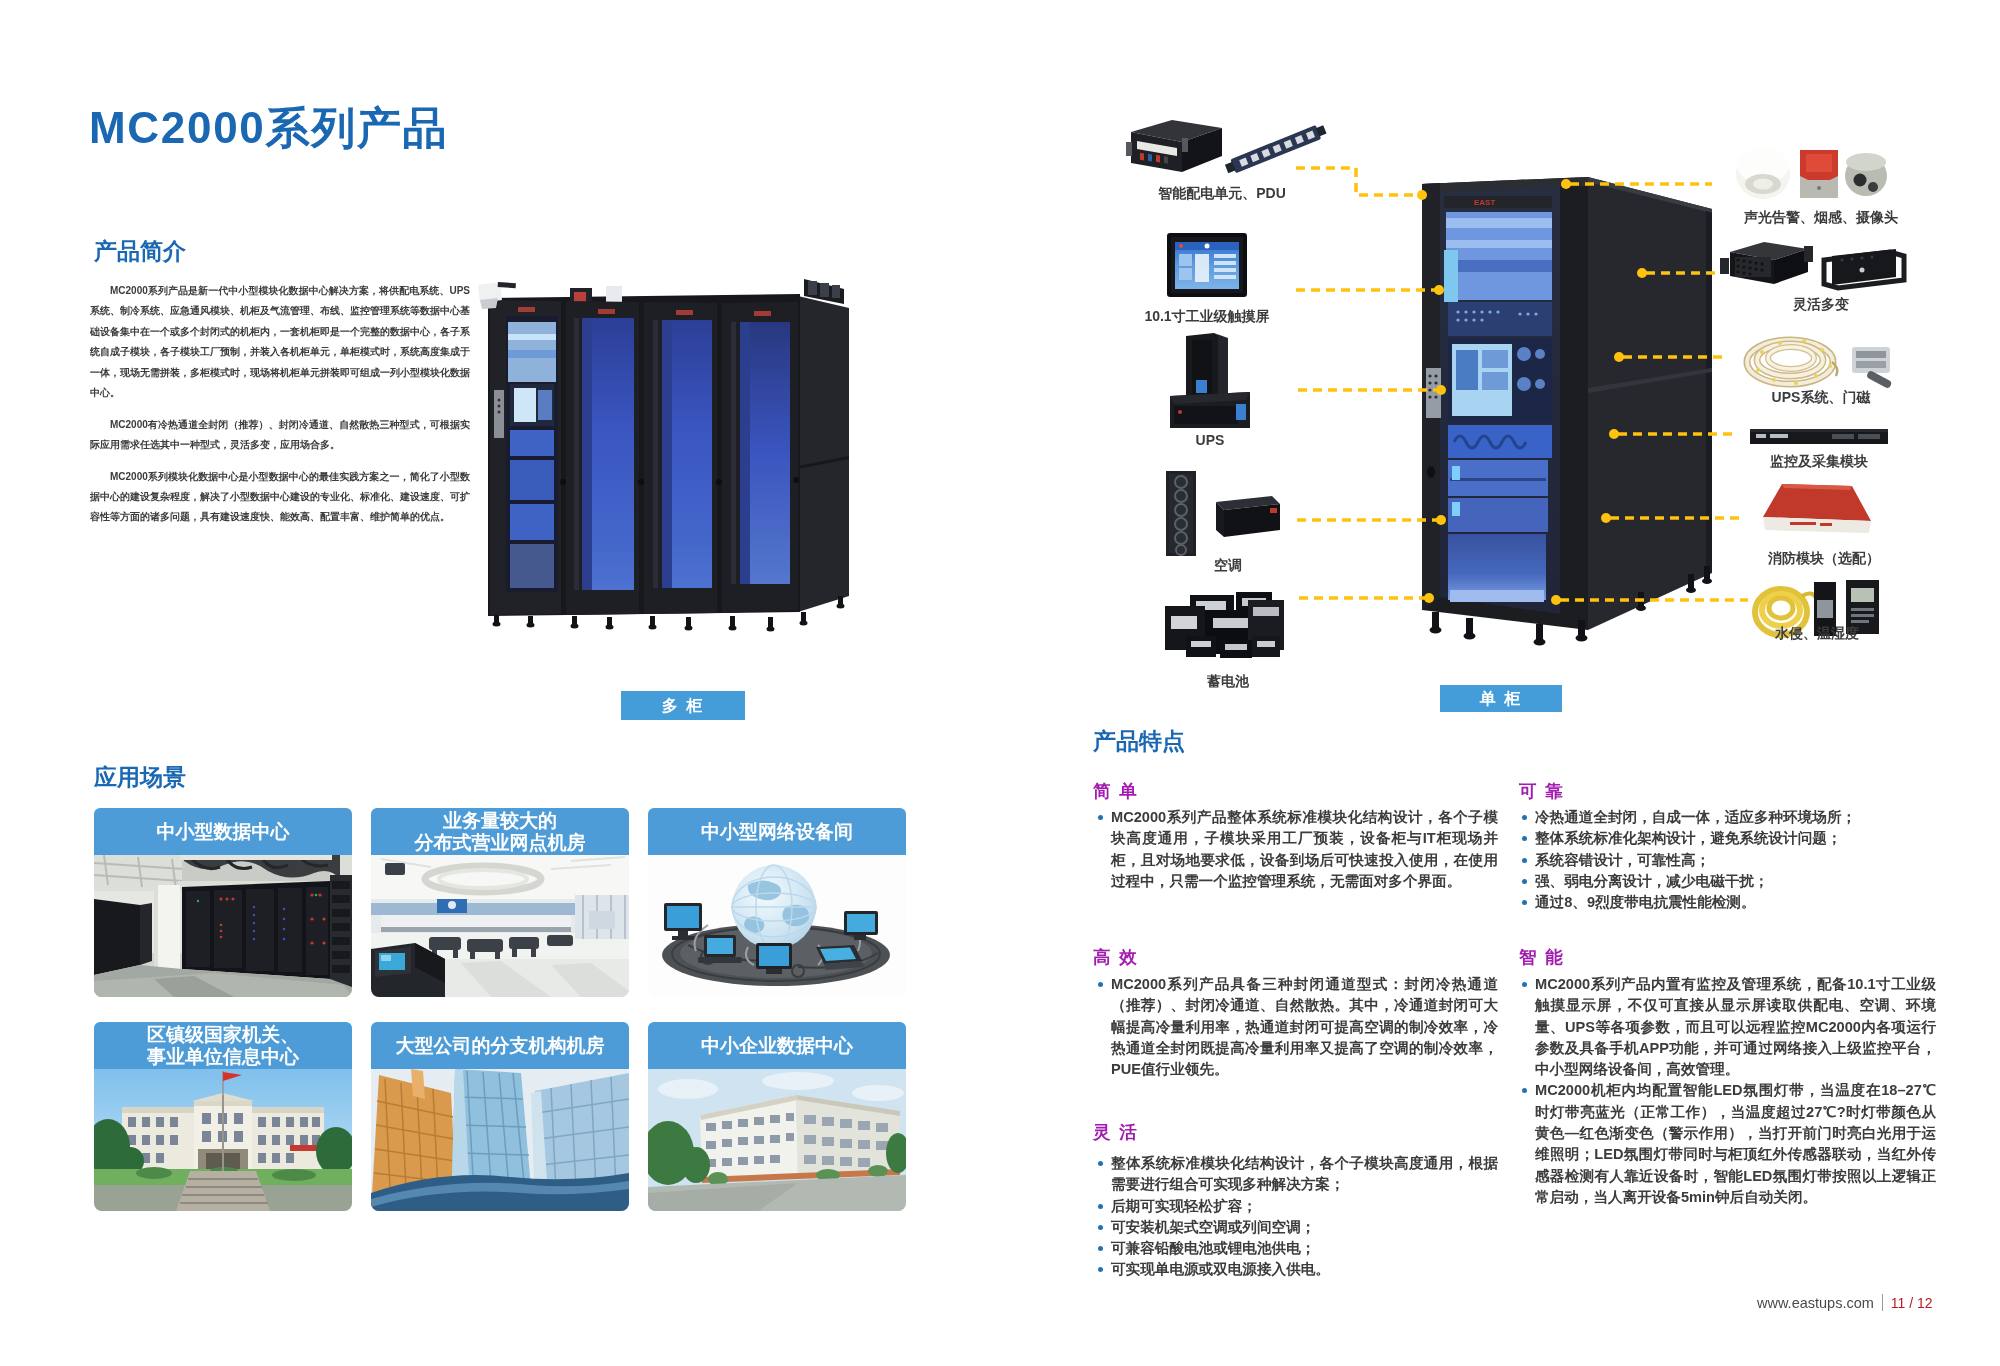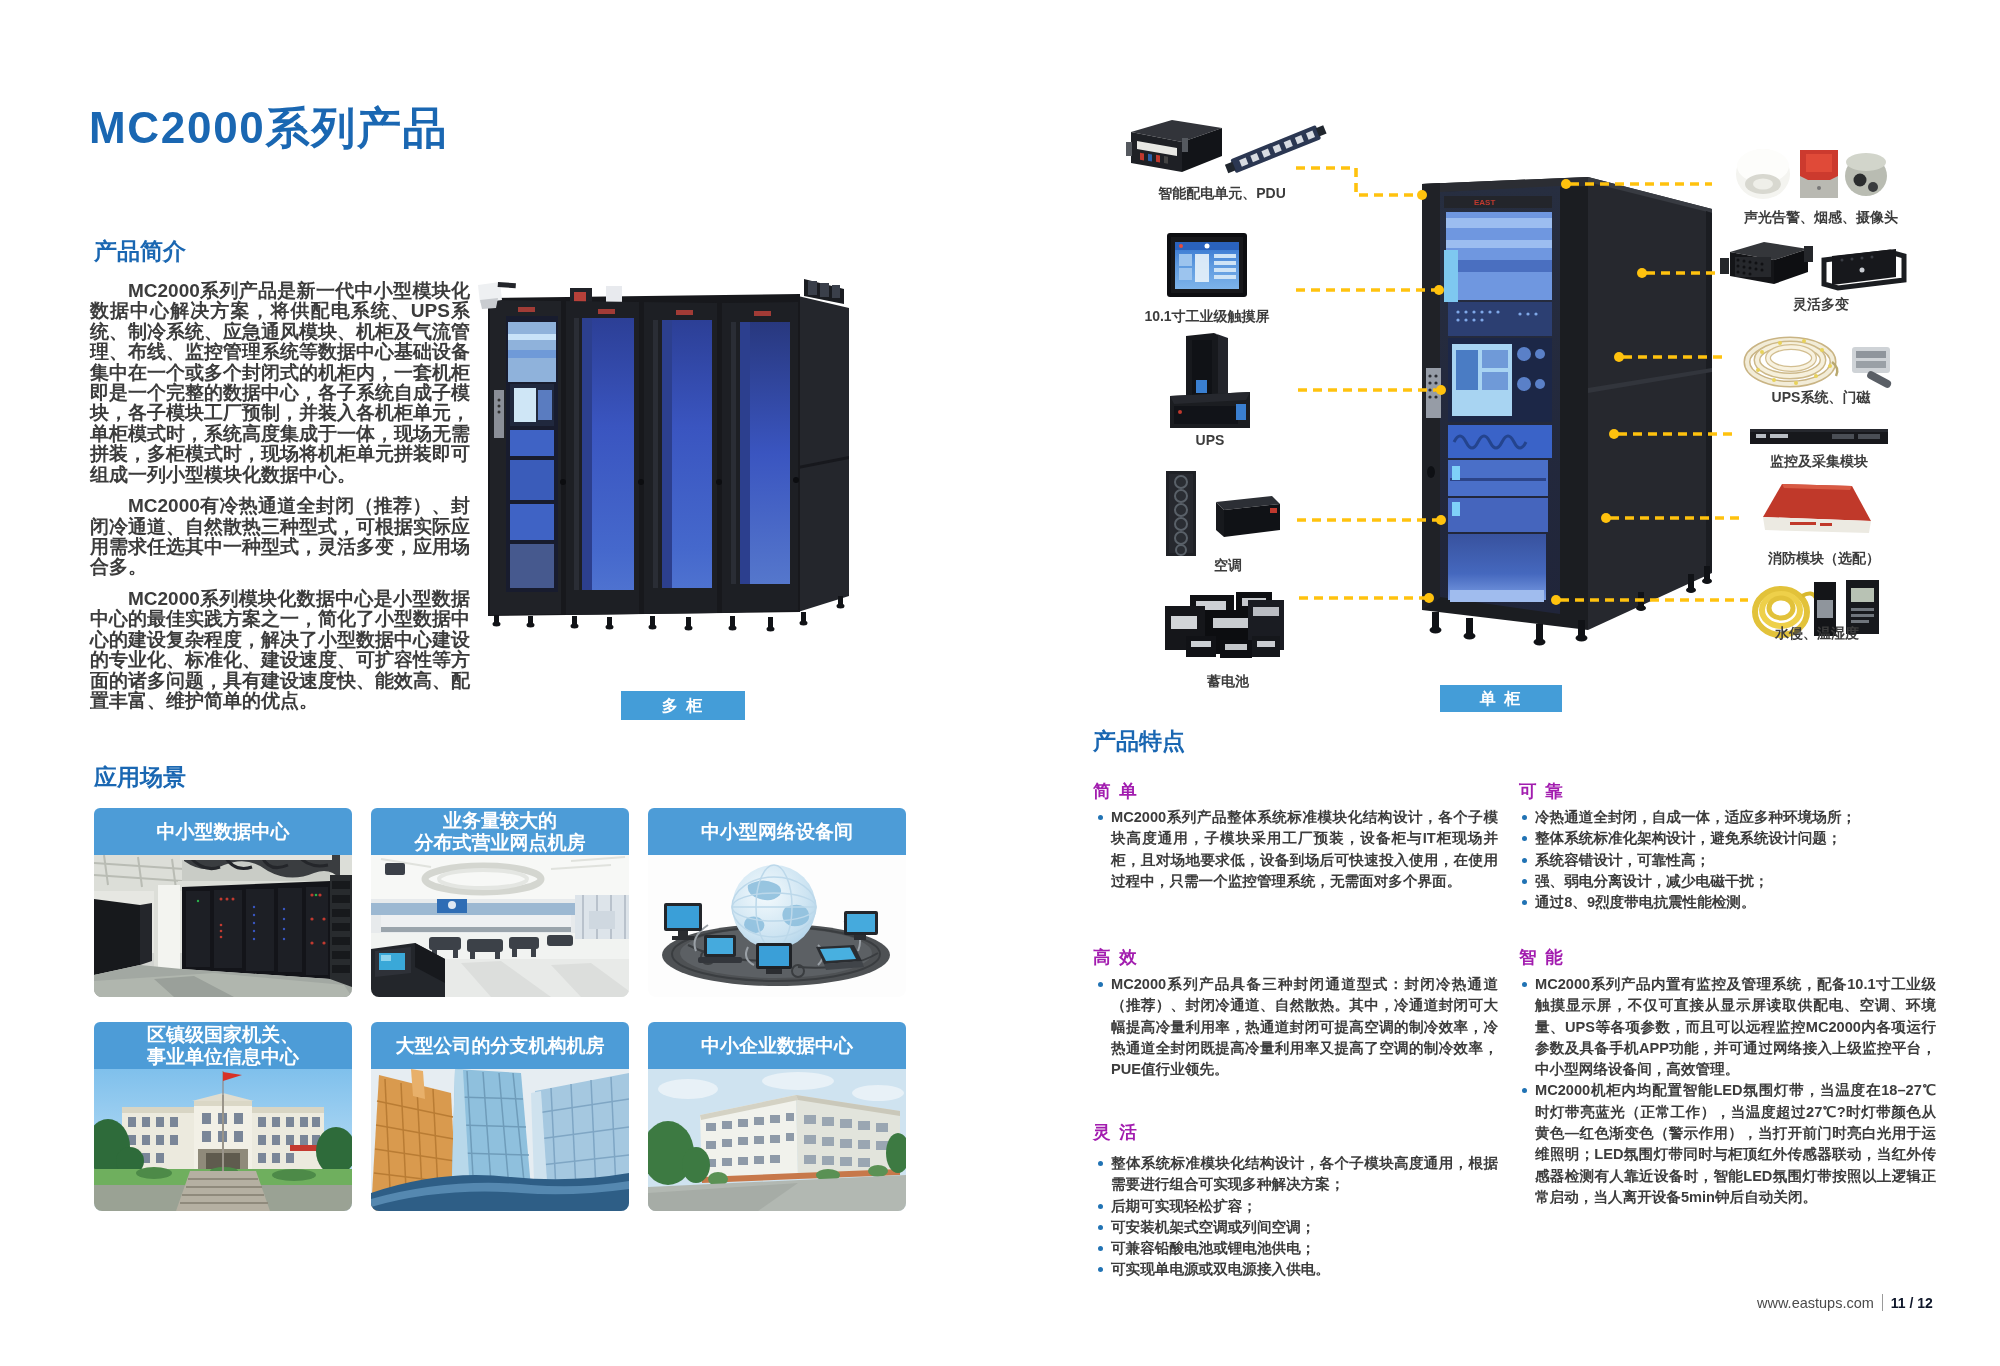--- a/index.html
+++ b/index.html
@@ -1,33 +1,33 @@
 <!DOCTYPE html>
 <html lang="zh"><head>
 <meta charset="utf-8">
 <style>
 *{margin:0;padding:0;box-sizing:border-box;}
 html,body{width:2000px;height:1366px;background:#fff;font-family:"Liberation Sans",sans-serif;}
 #page{position:relative;width:2000px;height:1366px;overflow:hidden;background:#fff;}
 .abs{position:absolute;}
 h1.title{left:89px;top:99px;font-size:44px;font-weight:bold;color:#1a67b2;letter-spacing:1.7px;}
 h2.sec{font-size:23px;font-weight:bold;color:#1a67b2;line-height:1.2;}
-.intro{left:90px;top:281px;width:380px;font-size:19px;font-weight:bold;color:#3c3c3c;line-height:20.4px;text-align:justify;}
+.intro{left:90px;top:281px;width:380px;font-size:10px;font-weight:bold;color:#3c3c3c;line-height:20.4px;text-align:justify;}
 .intro p{text-indent:2em;margin-bottom:11.2px;}
 .tag{background:#449dd8;color:#fff;font-weight:bold;font-size:16px;text-align:center;letter-spacing:2px;}
 .card{position:absolute;width:258px;}
 .ch{height:47px;background:#4d9cd7;border-radius:6px 6px 0 0;color:#fff;font-size:19px;font-weight:bold;text-align:center;display:flex;align-items:center;justify-content:center;line-height:21.5px;}
 .cp{width:258px;height:142px;border-radius:0 0 8px 8px;overflow:hidden;display:block;}
 .lbl{position:absolute;font-size:14px;font-weight:bold;color:#3c3c3c;text-align:center;white-space:nowrap;}
 h3.feat{font-size:17.5px;font-weight:bold;color:#a21caf;letter-spacing:2px;}
 ul.fl{list-style:none;font-size:14.6px;font-weight:bold;color:#3c3c3c;line-height:21.3px;text-align:justify;}
 ul.fl li{position:relative;}
 ul.fl li::before{content:'';position:absolute;left:-13px;top:8px;width:5px;height:5px;border-radius:50%;background:#2173b4;}
 .footer{left:1757px;top:1294px;font-size:14.5px;color:#4a4a4a;}
-.footer b{color:#0f172a;font-weight:bold;font-size:14px;}
+.footer b{color:#b91c1c;font-weight:normal;font-size:14px;}
 .fsep{display:inline-block;width:1px;height:17px;background:#9a9a9a;vertical-align:-3px;margin:0 8px;}
 </style>
 </head>
 <body>
 <div id="page">
 
 <h1 class="abs title">MC2000系列产品</h1>
 <h2 class="abs sec" style="left:94px;top:238px;">产品简介</h2>
 
 <div class="abs intro">

